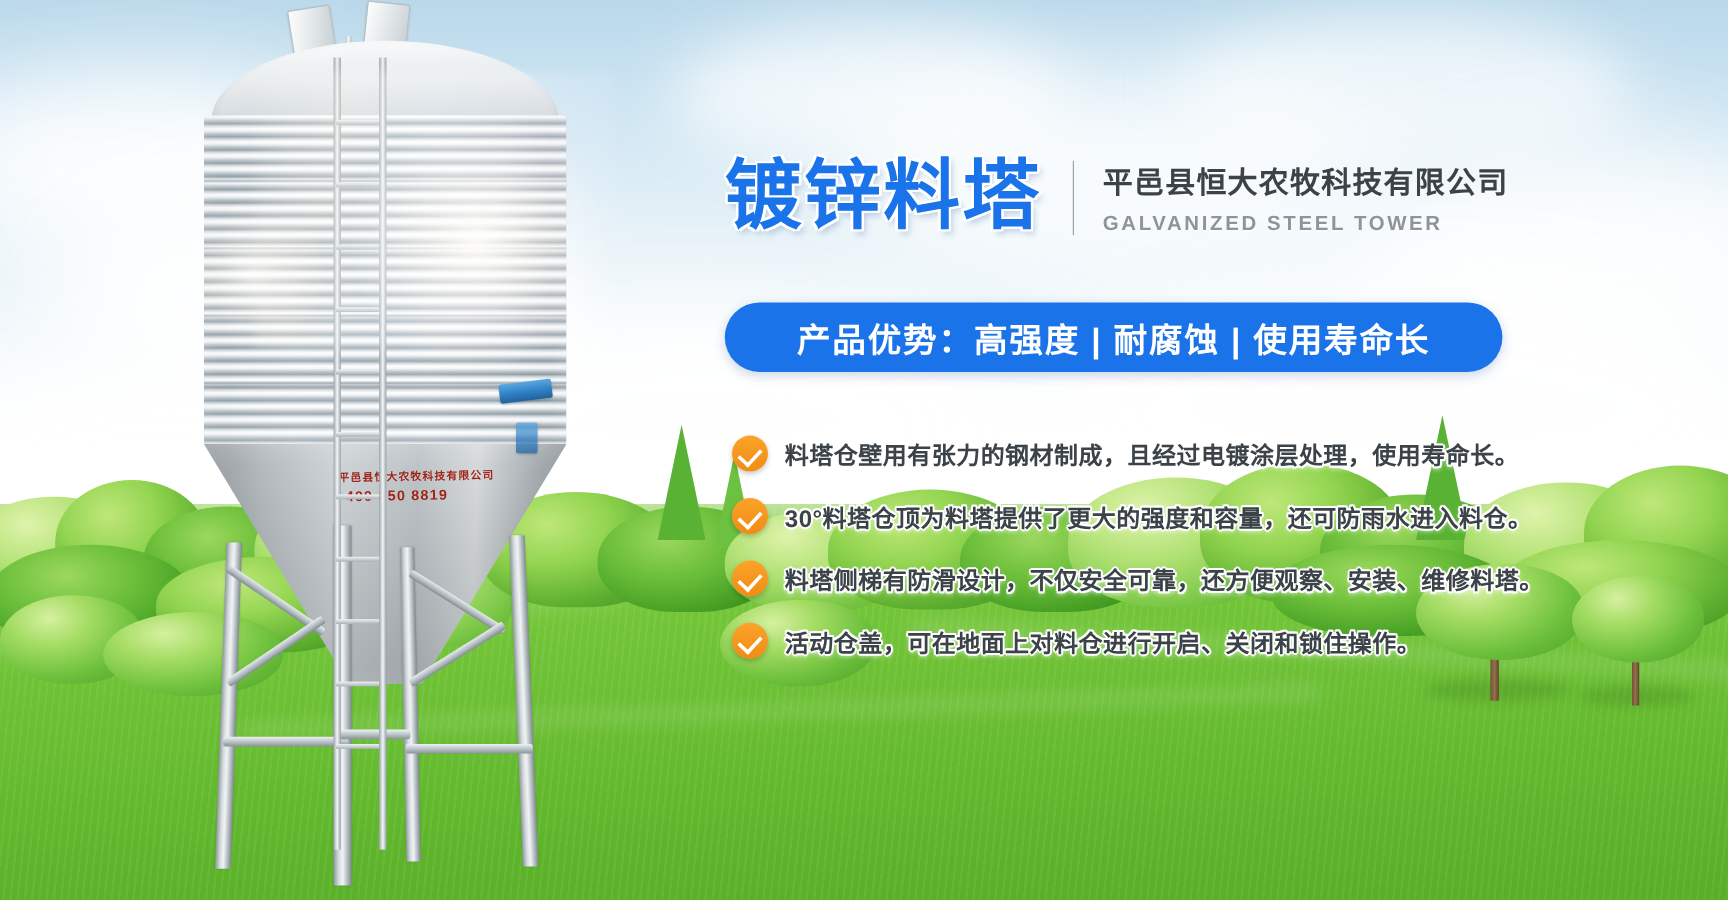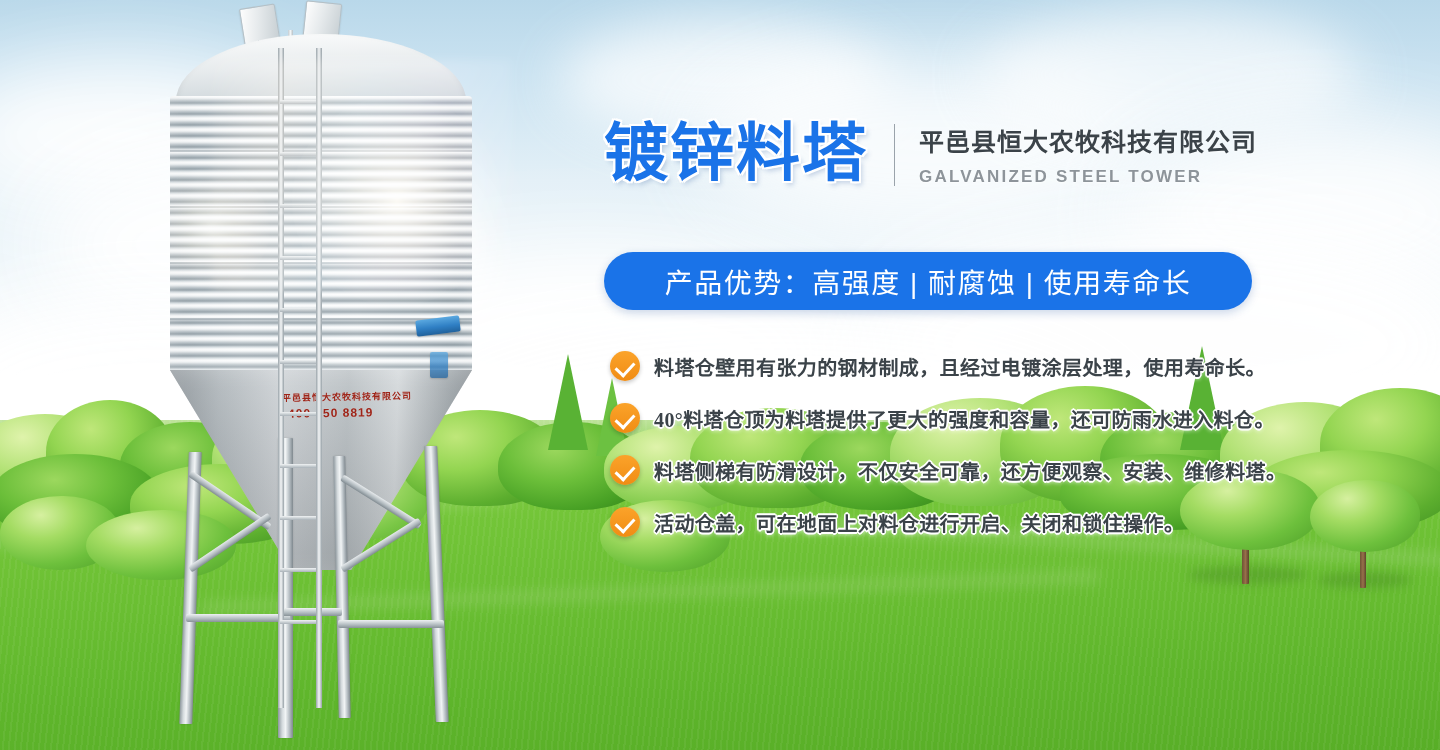--- a/index.html
+++ b/index.html
@@ -253,21 +253,21 @@
       rgba(255,255,255,0) 100%);
     filter:blur(4px);
     pointer-events:none;
     mix-blend-mode:screen;
   }
 
   
   #content { position:absolute; left:604px; top:0; width:700px; height:750px; }
 
   #title-row {
-    position:absolute; left:0; top:118px;
+    position:absolute; left:0; top:128px;
     display:flex; align-items:center;
   }
   #main-title {
     font-size:64px;
     font-weight:700;
     line-height:1;
     color:#1a73e8;
     letter-spacing:2px;
     text-shadow:
       2px 0 0 #fff, -2px 0 0 #fff, 0 2px 0 #fff, 0 -2px 0 #fff,
@@ -301,26 +301,26 @@
     position:absolute; left:0px; top:252px;
     width:648px; height:58px;
     background:#1a73e8;
     border-radius:29px;
     display:flex; align-items:center; justify-content:center;
     box-shadow:0 3px 10px rgba(20,70,150,.22);
   }
   #advantage-text {
     color:#ffffff;
     font-size:28px;
-    font-weight:400;
+    font-weight:700;
     letter-spacing:1.5px;
     white-space:nowrap;
   }
 
-  #features { position:absolute; left:6px; top:340px; width:700px;font-family:Liberation Serif, serif; }
+  #features { position:absolute; left:6px; top:352px; width:700px; }
   .feature {
     display:flex;
     align-items:center;
     height:52px;
     margin-bottom:0px;
   }
   .check-icon {
     flex:0 0 auto;
     width:30px; height:30px;
     border-radius:50%;
@@ -496,21 +496,21 @@
       <span id="advantage-text">产品优势：高强度 | 耐腐蚀 | 使用寿命长</span>
     </div>
 
     <div id="features">
       <div class="feature">
         <span class="check-icon"></span>
         <span class="feature-text">料塔仓壁用有张力的钢材制成，且经过电镀涂层处理，使用寿命长。</span>
       </div>
       <div class="feature">
         <span class="check-icon"></span>
-        <span class="feature-text">40°料塔仓顶为料塔提供了更大的强度和容量，还可防雨水进入料仓。</span>
+        <span class="feature-text">30°料塔仓顶为料塔提供了更大的强度和容量，还可防雨水进入料仓。</span>
       </div>
       <div class="feature">
         <span class="check-icon"></span>
         <span class="feature-text">料塔侧梯有防滑设计，不仅安全可靠，还方便观察、安装、维修料塔。</span>
       </div>
       <div class="feature">
         <span class="check-icon"></span>
         <span class="feature-text">活动仓盖，可在地面上对料仓进行开启、关闭和锁住操作。</span>
       </div>
     </div>

